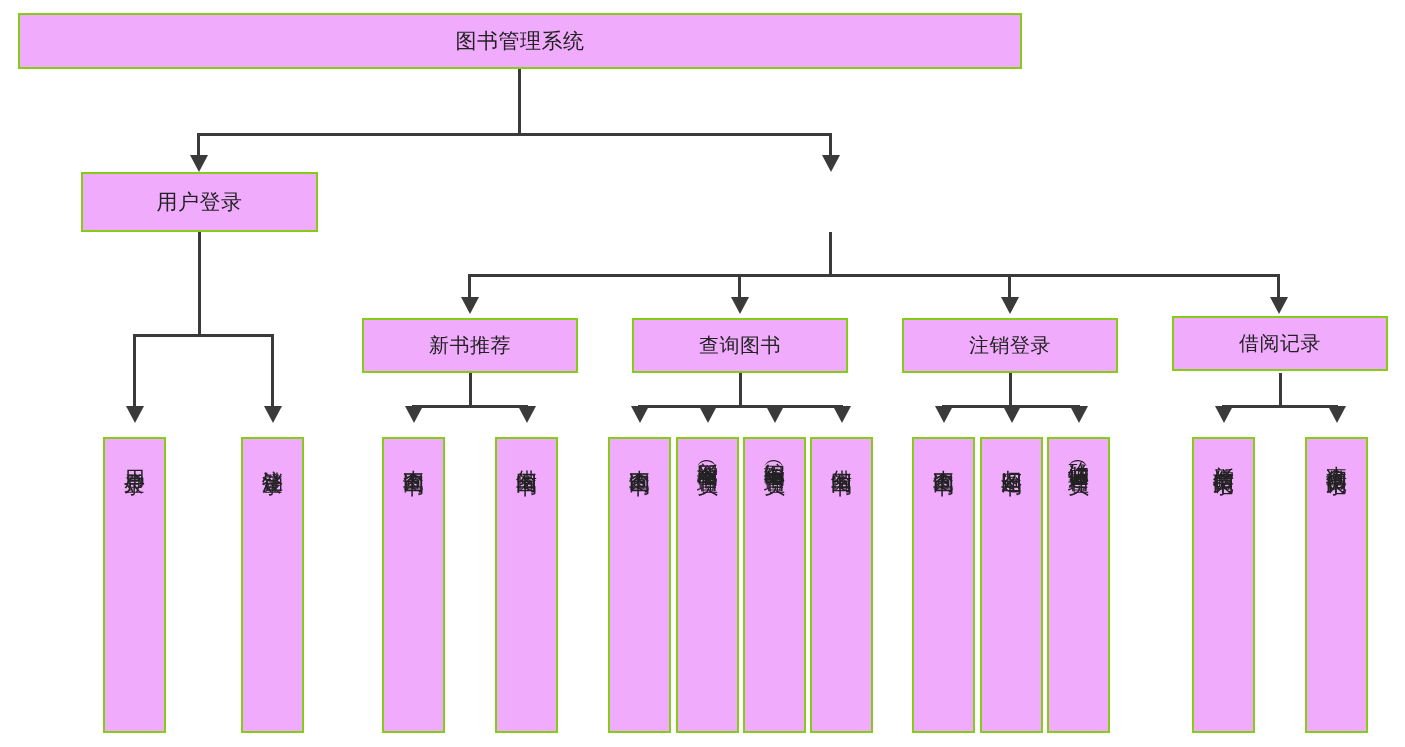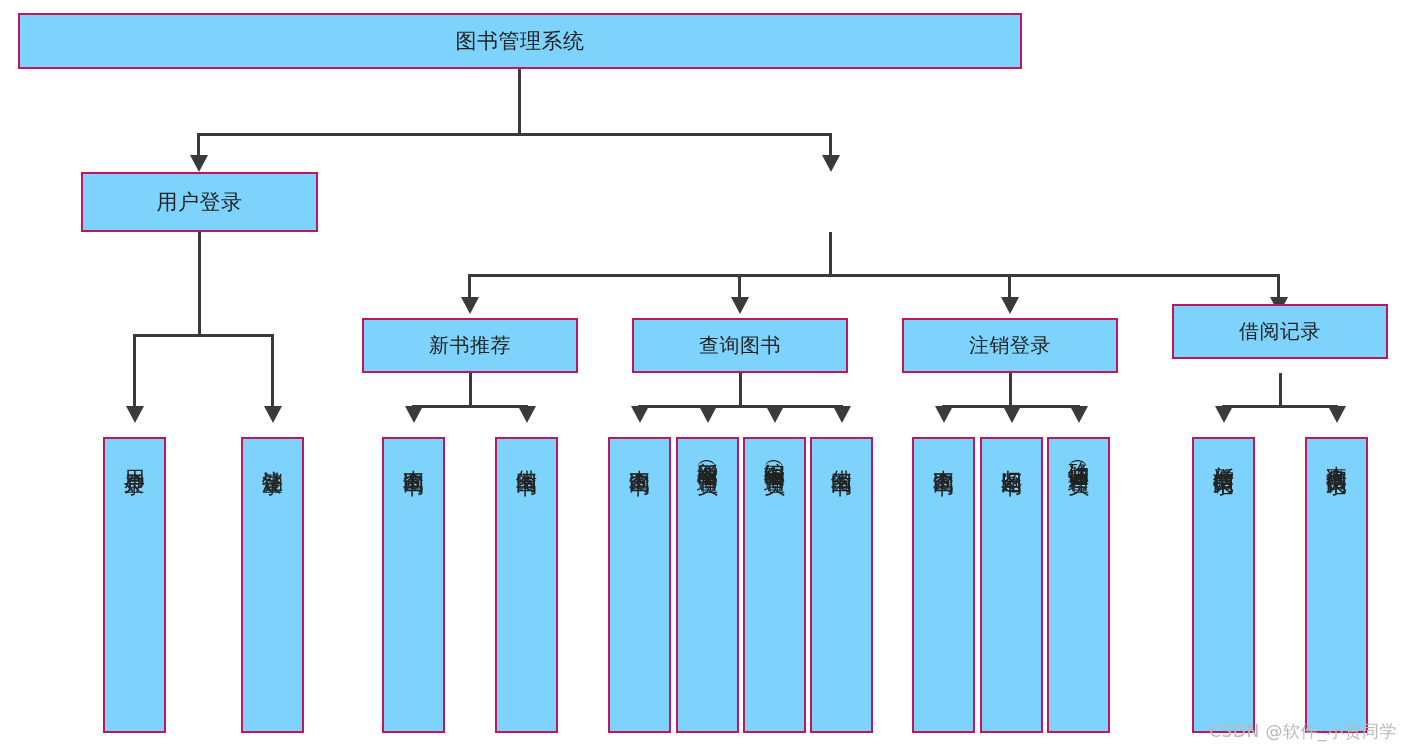--- a/index.html
+++ b/index.html
@@ -10,22 +10,22 @@
     font-family:"DejaVu Sans","Liberation Sans",sans-serif;
     overflow:hidden;
     position:relative;
   }
   #diagram{
     position:absolute;left:0;top:0;width:1405px;height:747px;
   }
   .node{
     position:absolute;
     box-sizing:border-box;
-    background:#7dd3fc;
-    border:2px solid #be185d;
+    background:#f0abfc;
+    border:2px solid #84cc16;
     display:flex;
     align-items:center;
     justify-content:center;
     color:#222222;
   }
   .node .label{
     display:block;
     text-align:center;
     line-height:1.18;
     letter-spacing:0.5px;
@@ -124,21 +124,21 @@
 
   <div class="node lvl2" style="left:362px;top:318px;width:216px;height:55px;justify-content:center;">
     <span class="label">新书推荐</span>
   </div>
   <div class="node lvl2" style="left:632px;top:318px;width:216px;height:55px;">
     <span class="label">查询图书</span>
   </div>
   <div class="node lvl2" style="left:902px;top:318px;width:216px;height:55px;">
     <span class="label">注销登录</span>
   </div>
-  <div class="node lvl2" style="left:1172px;top:304px;width:216px;height:55px;">
+  <div class="node lvl2" style="left:1172px;top:316px;width:216px;height:55px;">
     <span class="label">借阅记录</span>
   </div>
 
   <div class="vline" style="left:469px;top:373px;height:34px;"></div>
   <div class="hline" style="left:412px;top:405px;width:116px;"></div>
   <div class="vline" style="left:412px;top:405px;height:5px;"></div>
   <div class="arrow" style="left:405px;top:406px;"></div>
   <div class="vline" style="left:525px;top:405px;height:5px;"></div>
   <div class="arrow" style="left:518px;top:406px;"></div>
 
@@ -206,15 +206,14 @@
     <span class="label">确认归还（管理员）</span>
   </div>
 
   <div class="node leaf" style="left:1192px;top:437px;width:63px;height:296px;padding-top:10px;">
     <span class="label">新增借阅记录</span>
   </div>
   <div class="node leaf" style="left:1305px;top:437px;width:63px;height:296px;padding-top:10px;">
     <span class="label">查询借阅记录</span>
   </div>
 
-  <div class="watermark">CSDN @软件_小贺同学</div>
 
 </div>
 
 </body></html>

